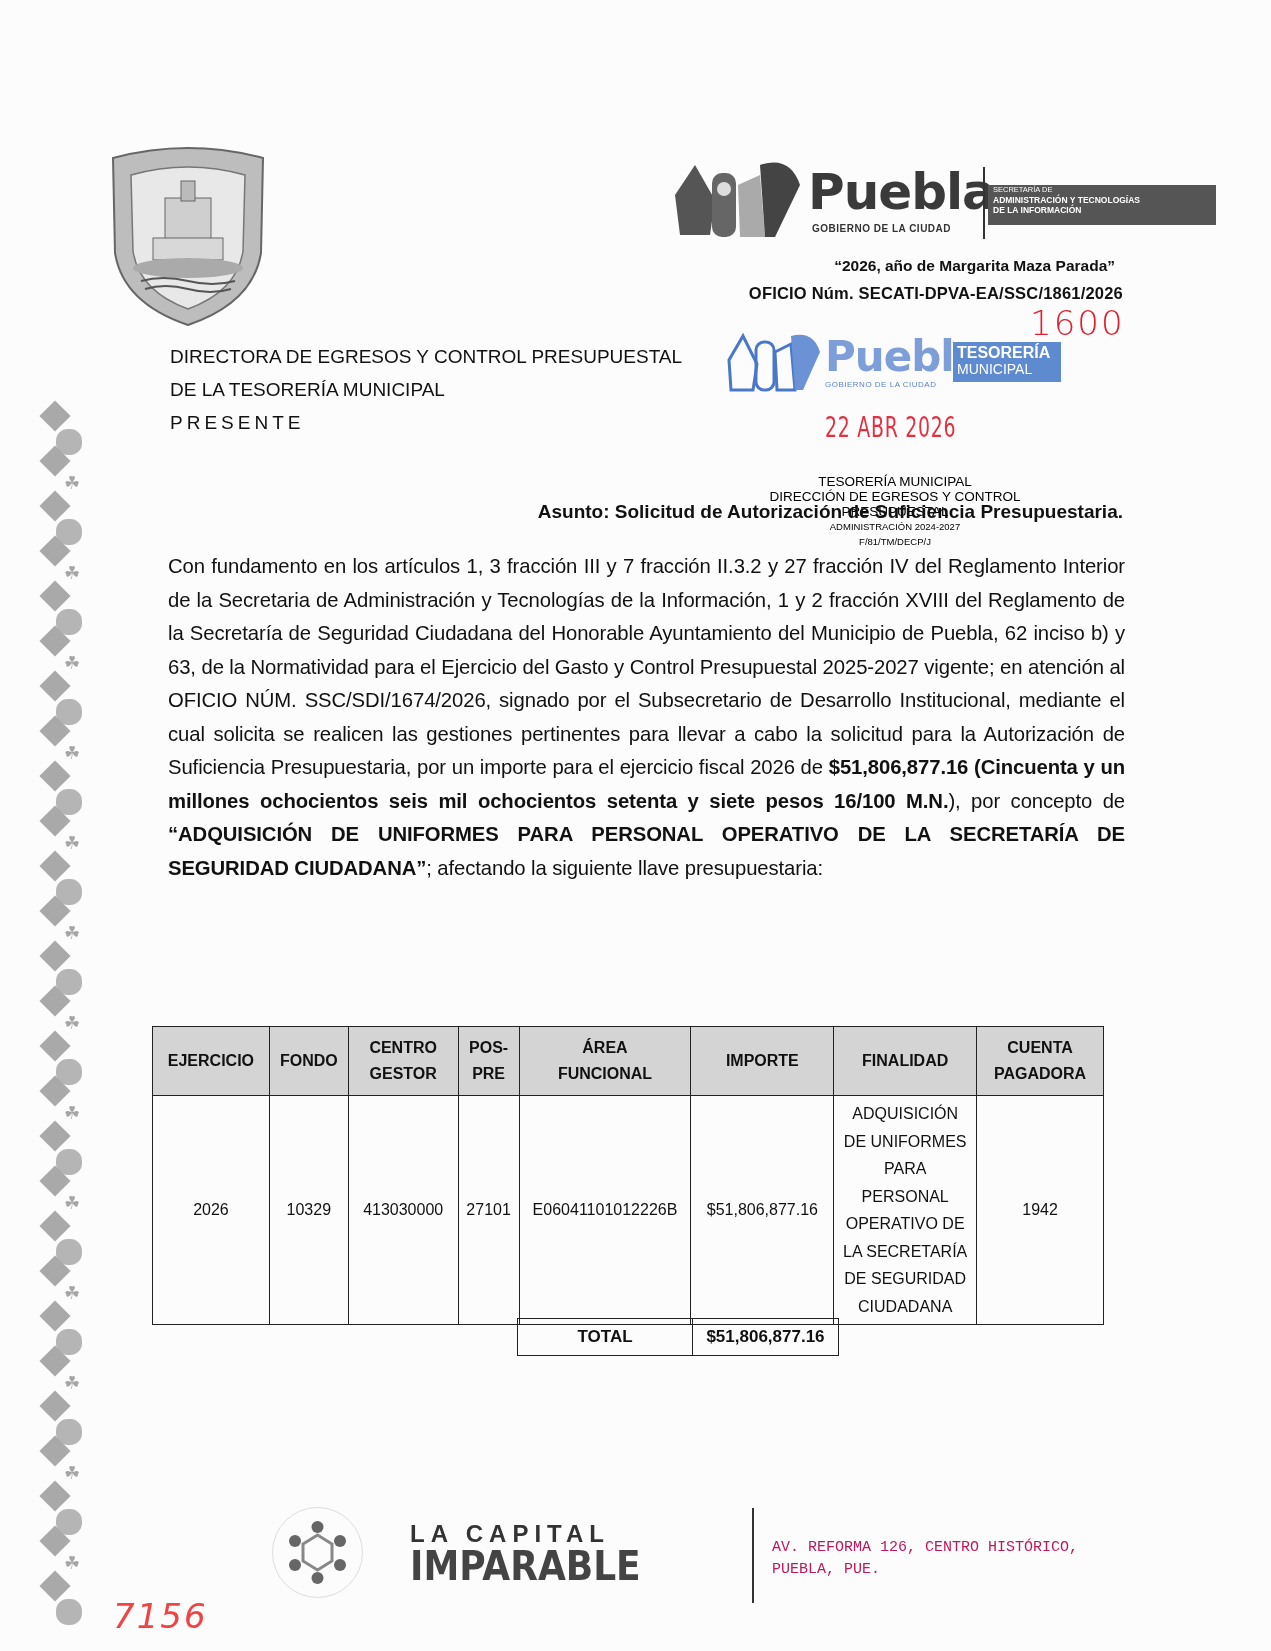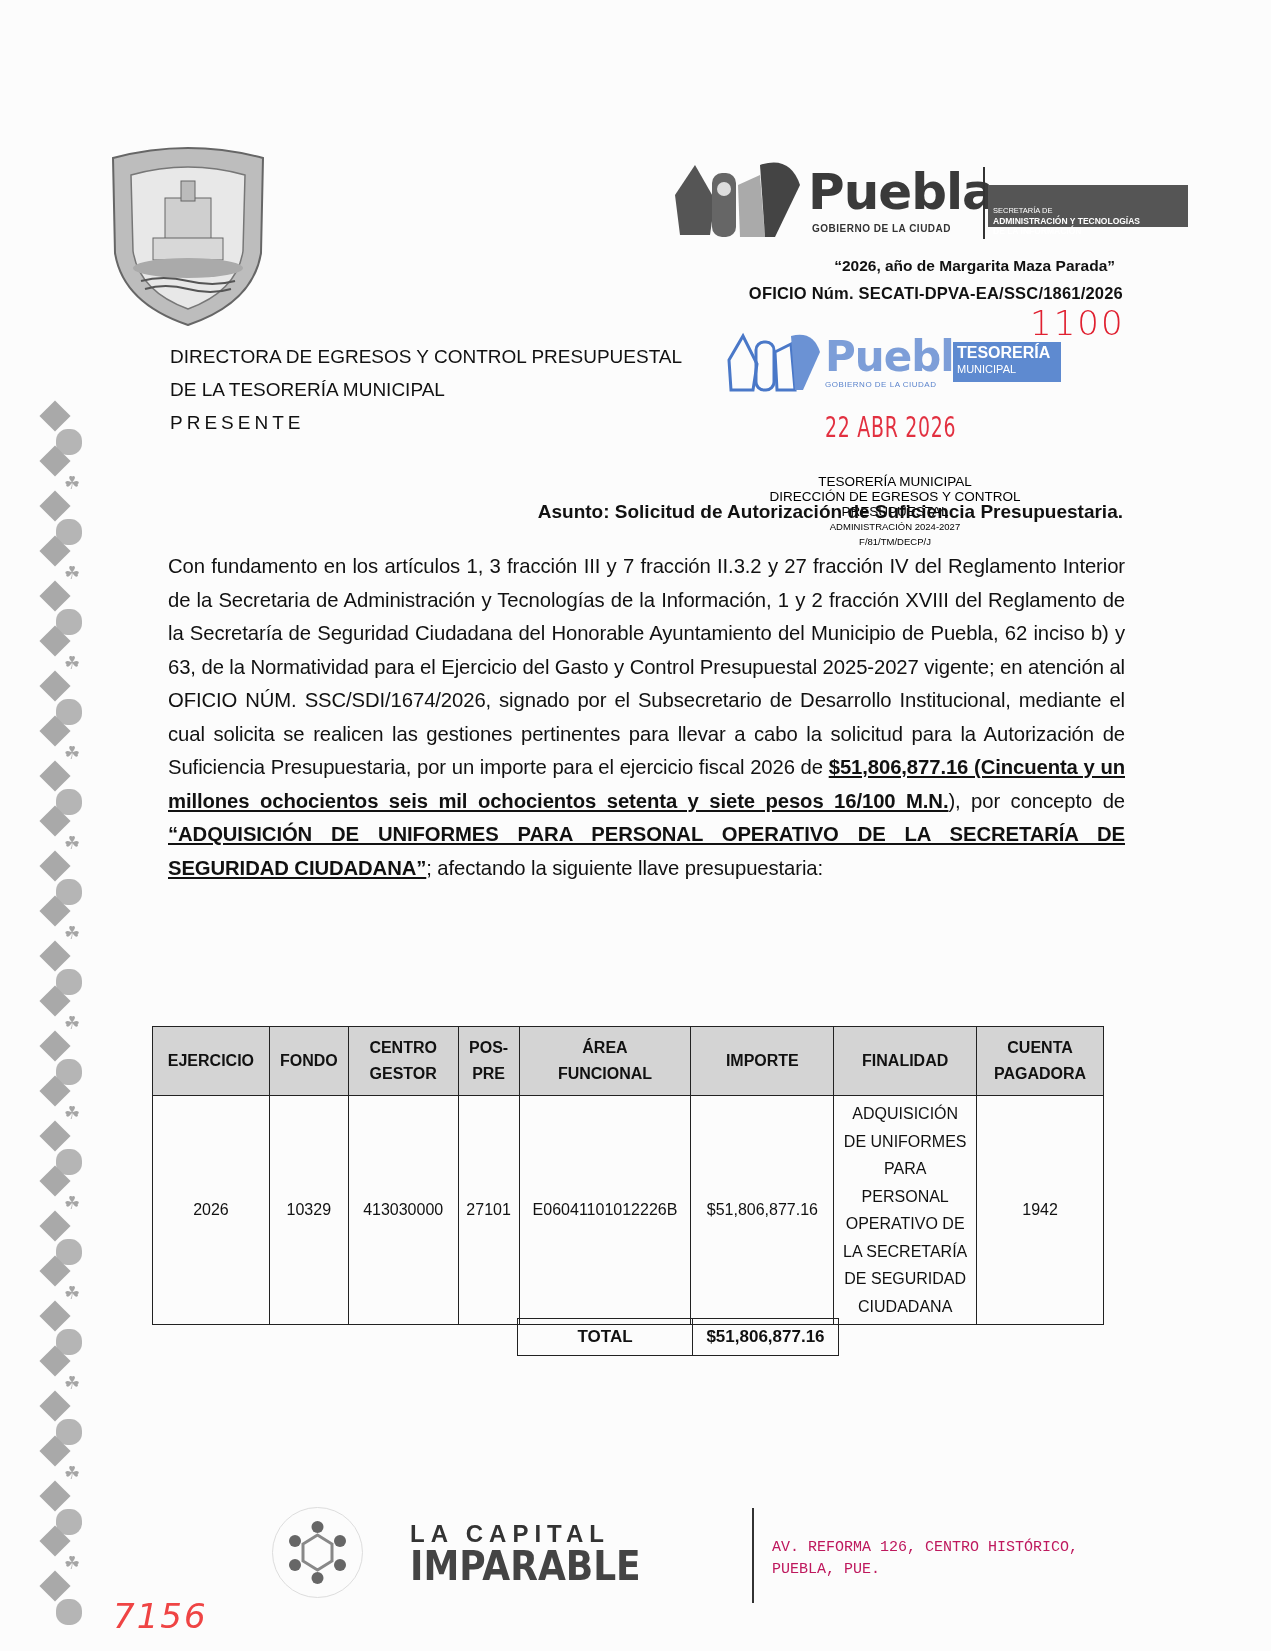--- a/index.html
+++ b/index.html
@@ -24,53 +24,53 @@
   .logo-word {
     position:absolute; left: 138px; top: 8px; font-size: 50px; font-weight: bold;
     color:#3a3a3a; letter-spacing: -1px; font-family: "DejaVu Sans", sans-serif;
   }
   .logo-sub {
     position:absolute; left: 142px; top: 68px; font-size: 10px; font-weight: bold; color:#333;
     letter-spacing: 0.5px;
   }
   .logo-sep { position:absolute; left: 313px; top: 12px; width: 2px; height: 72px; background:#333; }
   .logo-box {
-    position:absolute; left: 318px; top: 30px; width: 200px; height: 40px; background:#555;
-    color:#fff; font-size: 8.5px; font-weight: bold; padding: 21px 5px; box-sizing: border-box; line-height: 10px;
+    position:absolute; left: 318px; top: 30px; width: 228px; height: 40px; background:#555;
+    color:#fff; font-size: 8.5px; font-weight: bold; padding: 0 5px; box-sizing: border-box; line-height: 10px;
   }
   .logo-box .l1 { font-size: 7.5px; font-weight: normal; }
 
   .year-motto { right: 156px; top: 257px; font-size: 15.5px; font-weight: bold; text-align: right; }
   .oficio-num { right: 148px; top: 284px; font-size: 16.5px; font-weight: bold; text-align: right; letter-spacing: 0.2px; }
 
   .handnum-1300 { left: 1030px; top: 303px; font-size: 34px; color:#e02030; font-family: "DejaVu Sans", sans-serif; font-weight: 200; letter-spacing: 2px; }
 
   
   .stamp-logo { left: 725px; top: 330px; width: 340px; height: 65px; color:#4a78c8; }
   .stamp-word { position:absolute; left: 100px; top: 2px; font-size: 42px; font-weight:bold; color:#7d9ed8; letter-spacing:-1px; font-family:"DejaVu Sans", sans-serif; }
   .stamp-sub { position:absolute; left: 100px; top: 50px; font-size: 8px; color:#5b84cc; letter-spacing: 0.5px; }
   .stamp-box { position:absolute; left: 228px; top: 12px; width: 108px; height: 40px; background:#5e8ad0; color:#fff; font-weight:bold; font-size: 16px; padding: 3px 4px; box-sizing:border-box; line-height: 16px; }
-  .stamp-box .mun { font-size: 11px; font-weight: normal; display:block; }
+  .stamp-box .mun { font-size: 14px; font-weight: normal; display:block; }
 
   .stamp-date { left: 825px; top: 411px; font-size: 28px; color:#e23040; font-family: "DejaVu Sans Condensed", "DejaVu Sans", sans-serif; transform: scaleX(0.75); transform-origin: left; letter-spacing: 1px; }
   .stamp-text { left: 745px; top: 474px; width: 300px; text-align:center; color:#000000; font-size: 13.5px; line-height: 15px; }
   .stamp-text .small { font-size: 9.5px; }
 
   
   .addr { left: 170px; top: 340px; font-size: 19px; line-height: 33px; }
   .addr .name { font-weight: bold; }
   .addr .presente { letter-spacing: 4px; }
 
   .asunto { right: 148px; top: 501px; font-size: 19px; font-weight: bold; }
 
   .body-para {
     left: 168px; top: 550px; width: 957px; font-size: 20.3px; line-height: 33.5px;
     text-align: justify; letter-spacing: -0.1px;
   }
-  .body-para b { font-weight: bold; text-decoration: underline; }
+  .body-para b { font-weight: bold; }
 
   
   .budget-table {
     position:absolute; left: 152px; top: 1026px; width: 952px;
     border-collapse: collapse; font-size: 16px;
   }
   .budget-table th {
     background:#d4d4d4; border: 1.5px solid #222; font-weight: bold; font-size: 16px;
     height: 64px; padding: 2px 4px; line-height: 26px;
   }
@@ -179,21 +179,21 @@
   <div class="logo-box">
     <div class="l1">SECRETARÍA DE</div>
     <div>ADMINISTRACIÓN Y TECNOLOGÍAS</div>
     <div>DE LA INFORMACIÓN</div>
   </div>
 </div>
 
 <div class="abs year-motto">“2026, año de Margarita Maza Parada”</div>
 <div class="abs oficio-num">OFICIO Núm. SECATI-DPVA-EA/SSC/1861/2026</div>
 
-<div class="abs handnum-1300">1100</div>
+<div class="abs handnum-1300">1600</div>
 
 <div class="abs stamp-logo">
   <svg width="98" height="62" viewBox="0 0 98 62" style="position:absolute;left:0;top:0">
     <path d="M4 30 L18 6 L32 34 L28 60 L6 60 Z" fill="none" stroke="#4a78c8" stroke-width="3"></path>
     <rect x="31" y="12" width="18" height="48" rx="8" fill="none" stroke="#4a78c8" stroke-width="3"></rect>
     <path d="M50 22 L66 14 L70 60 L52 60 Z" fill="none" stroke="#4a78c8" stroke-width="3"></path>
     <path d="M66 6 Q88 0 95 22 L78 60 L70 60 Z" fill="#6b92d4"></path>
   </svg>
   <span class="stamp-word">Puebla</span>
   <span class="stamp-sub">GOBIERNO DE LA CIUDAD</span>

